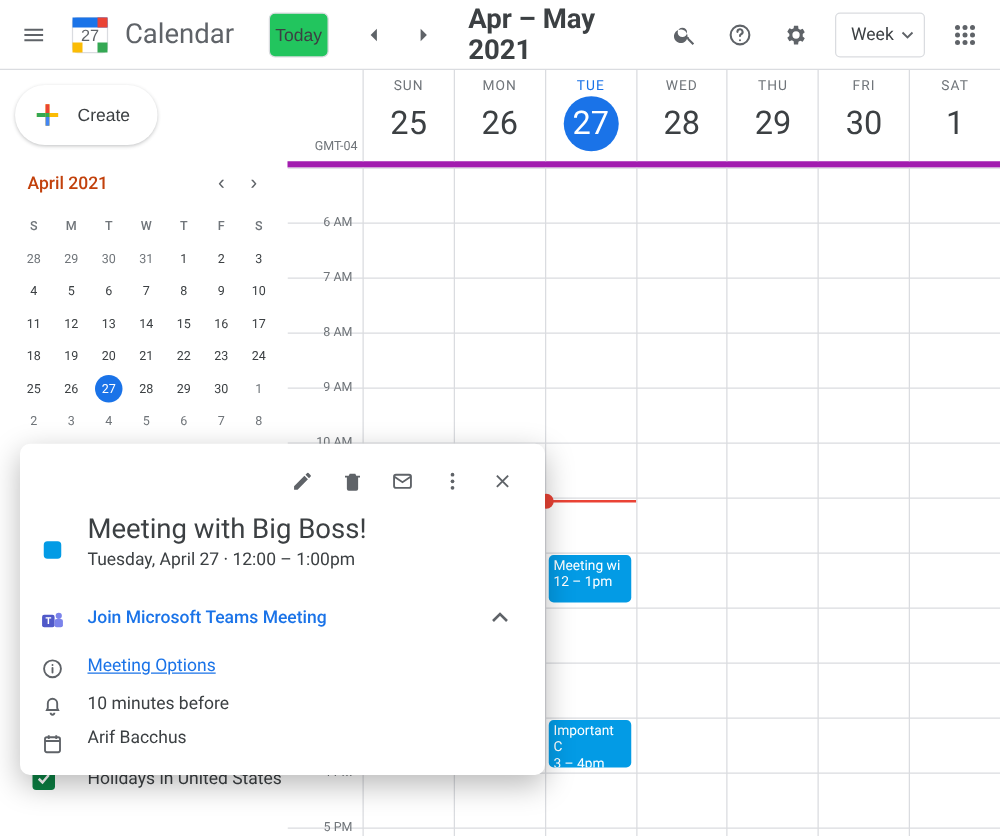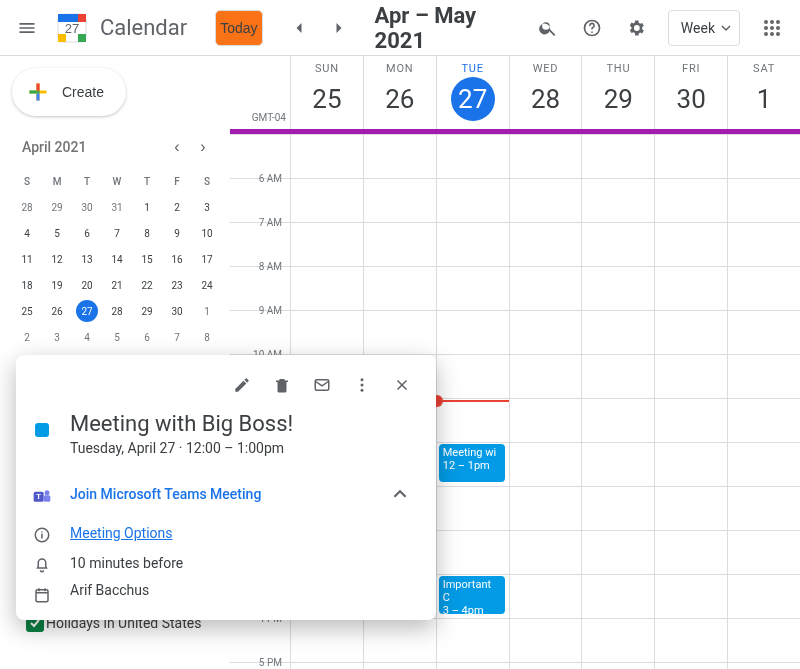--- a/index.html
+++ b/index.html
@@ -1,59 +1,59 @@
 <!DOCTYPE html>
 <html><head>
 <meta charset="utf-8">
 <style>
 * { box-sizing: border-box; margin: 0; padding: 0; }
 body { font-family: 'Google Sans', Roboto, Arial, sans-serif; background: #fff; color: #3c4043; overflow: hidden; width: 800px; height: 669px; position: relative; }
 .header { display: flex; align-items: center; height: 56px; padding: 0 8px; border-bottom: 1px solid #dadce0; gap: 4px; }
 .icon-btn { width: 40px; height: 40px; border: none; background: none; border-radius: 50%; cursor: pointer; display: inline-flex; align-items: center; justify-content: center; color: #5f6368; font-size: 20px; }
 .logo-box { width: 36px; height: 36px; margin: 0 6px 0 4px; }
 .app-title { font-size: 22px; color: #5f6368; font-weight: 400; margin-right: 24px; }
-.today-btn { height: 36px; padding: 0 4px; border: 1px solid #dadce0; background: #f97316; border-radius: 5px; font-size: 14px; color: #3c4043; cursor: pointer; font-weight: 500; margin-right: 12px; }
+.today-btn { height: 36px; padding: 0 4px; border: 1px solid #dadce0; background: #22c55e; border-radius: 5px; font-size: 14px; color: #3c4043; cursor: pointer; font-weight: 500; margin-right: 12px; }
 .nav-arrows { display: flex; }
 .range-label { font-size: 22px; color: #3c4043; margin-left: 12px; font-weight: 700; }
 .header-right { margin-left: auto; display: flex; align-items: center; gap: 4px; }
 .view-picker { height: 36px; padding: 0 8px 0 12px; border: 1px solid #dadce0; border-radius: 4px; font-size: 14px; display: flex; align-items: center; gap: 6px; cursor: pointer; margin: 0 8px; }
 .sidebar { position: absolute; left: 0; top: 56px; width: 230px; padding: 12px 0 0 12px; }
 .create-btn { display: flex; align-items: center; gap: 10px; height: 48px; padding: 0 22px 0 12px; border-radius: 24px; box-shadow: 0 1px 3px rgba(60,64,67,.3); border: none; background: #fff; font-size: 14px; color: #3c4043; font-weight: 500; cursor: pointer; margin-bottom: 18px; }
 .minical-header { display: flex; align-items: center; justify-content: space-between; padding: 0 6px 8px 10px; }
-.minical-title { font-size: 14px; color: #737373; font-weight: 500; }
+.minical-title { font-size: 14px; color: #c2410c; font-weight: 500; }
 .minical-nav { display: flex; }
 .minical-nav button { width: 26px; height: 26px; border: none; background: none; border-radius: 50%; cursor: pointer; color: #5f6368; font-size: 16px; }
 .minical { width: 210px; }
 .minical-row { display: flex; }
 .minical-cell { width: 30px; height: 26px; display: flex; align-items: center; justify-content: center; font-size: 10px; color: #3c4043; cursor: pointer; border-radius: 50%; }
 .minical-cell.dow { font-weight: 500; color: #70757a; cursor: default; }
 .minical-cell.dim { color: #70757a; }
 .minical-cell.today-c { background: #1a73e8; color: #fff; width: 22px; height: 22px; margin: 2px 4px; }
-.cal-row { display: flex; align-items: center; gap: 2px; padding: 4px 0 4px 14px; font-size: 14px; }
+.cal-row { display: flex; align-items: center; gap: 26px; padding: 4px 0 4px 14px; font-size: 14px; }
 .cal-check { width: 18px; height: 18px; border-radius: 3px; display: flex; align-items: center; justify-content: center; }
 .grid-area { position: absolute; left: 230px; top: 56px; right: 0; bottom: 0; }
 .tz-hint { position: absolute; left: 0; top: 56px; font-size: 10px; color: #70757a; width: 60px; text-align: right; padding-right: 4px; }
 .day-headers { display: flex; height: 78px; padding-left: 60px; border-bottom: 5px solid #a21caf; }
 .day-col-h { flex: 1; text-align: center; border-left: 1px solid #dadce0; padding-top: 6px; }
 .dow-lbl { font-size: 11px; color: #70757a; letter-spacing: .8px; }
 .dow-lbl.today-l { color: #1a73e8; }
 .day-num { font-size: 26px; color: #3c4043; margin-top: 2px; display: inline-flex; align-items: center; justify-content: center; width: 44px; height: 44px; border-radius: 50%; }
 .day-num.today-n { background: #1a73e8; color: #fff; }
 .time-grid { position: relative; height: 540px; overflow: hidden; }
 .hour-row { position: absolute; left: 0; right: 0; height: 44px; border-top: 1px solid #dadce0; }
 .hour-lbl { position: absolute; left: 0; width: 60px; text-align: right; padding-right: 8px; font-size: 10px; color: #70757a; transform: translateY(-6px); }
 .day-cols { position: absolute; left: 60px; right: 0; top: 0; bottom: 0; display: flex; }
 .day-col { flex: 1; border-left: 1px solid #dadce0; position: relative; }
 .evt { position: absolute; left: 2px; right: 4px; background: #039be5; color: #fff; border-radius: 4px; padding: 2px 4px; font-size: 11px; overflow: hidden; cursor: pointer; }
 .now-line { position: absolute; left: 0; right: 0; height: 2px; background: #ea4335; }
 .now-dot { position: absolute; left: -6px; top: -5px; width: 12px; height: 12px; border-radius: 50%; background: #ea4335; }
 .popup { position: absolute; left: 16px; top: 355px; width: 420px; background: #fff; border-radius: 8px; box-shadow: 0 8px 24px rgba(0,0,0,.28); padding: 12px 16px 16px; z-index: 50; }
 .popup-actions { display: flex; justify-content: flex-end; gap: 4px; }
 .popup-actions .icon-btn { width: 36px; height: 36px; font-size: 18px; }
-.popup-row { display: flex; gap: 18px; align-items: flex-start; margin-top: 8px; }
+.popup-row { display: flex; gap: 18px; align-items: center; margin-top: 8px; }
 .popup-icon { width: 20px; flex: 0 0 20px; margin-top: 4px; color: #5f6368; display: flex; justify-content: center; }
 .evt-title { font-size: 22px; color: #3c4043; }
 .evt-sub { font-size: 14px; color: #3c4043; margin-top: 4px; }
 .link { color: #1a73e8; text-decoration: underline; font-size: 14px; cursor: pointer; text-align: center; }
 .link.bold { text-decoration: none; font-weight: 500; }
 .color-chip { width: 14px; height: 14px; border-radius: 3px; background: #039be5; margin-top: 8px; }
 </style>
 </head>
 <body>
 

